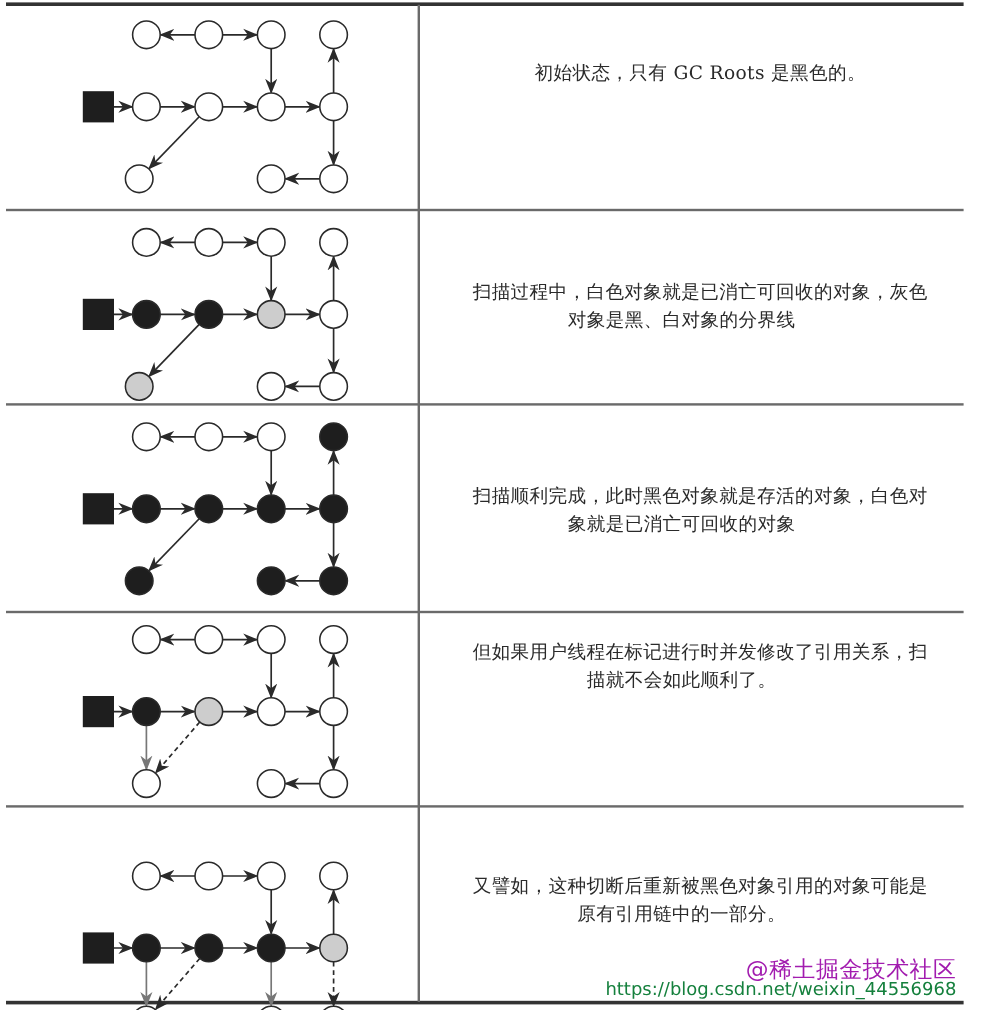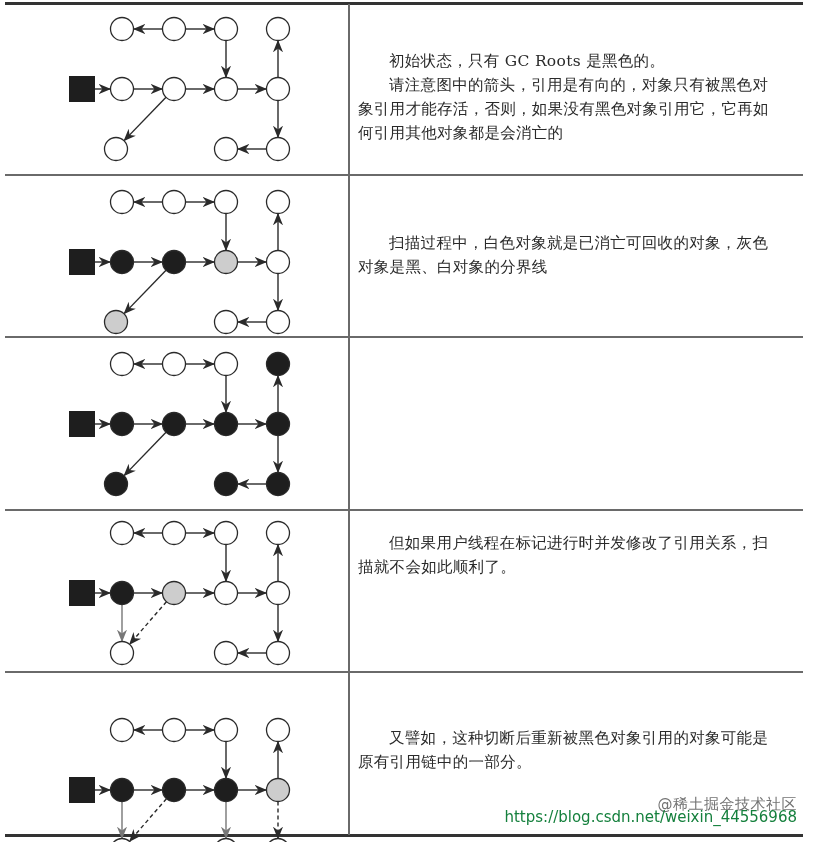--- a/index.html
+++ b/index.html
@@ -1,31 +1,31 @@
 <!DOCTYPE html>
 <html><head>
 <meta charset="utf-8">
 <style>
   html, body { margin: 0; padding: 0; background: #ffffff; }
   body { width: 819px; height: 842px; position: relative; overflow: hidden;
          font-family: "DejaVu Serif", "Liberation Serif", serif; color: #222; }
-  .table { position: absolute; left: 5px; top: 2px; width: 798px; height: 835px; }
+  .table { position: absolute; left: 5px; top: 2px; width: 798px; height: 835px; text-align: center; }
   .hline { position: absolute; left: 0; width: 798px; background: #555; }
   .hline.thick { height: 3px; background: #333; }
   .hline.thin { height: 2px; background: #6a6a6a; }
   .vline { position: absolute; left: 343px; top: 2px; width: 2px; height: 831px; background: #6a6a6a; }
   .row { position: absolute; left: 0; width: 798px; }
   .diagram { position: absolute; left: 0; top: 0; width: 343px; height: 100%; }
   .diagram svg { position: absolute; left: 0; top: 0; }
   .desc { position: absolute; left: 353px; width: 420px; font-size: 15.5px; line-height: 24px;
           letter-spacing: 0.3px; color: #2a2a2a; }
   .desc p { margin: 0; text-indent: 2em; }
   .watermark { position: absolute; right: 22px; top: 795px; text-align: right;
                font-family: "DejaVu Sans", "Liberation Sans", sans-serif; }
-  .wm1 { font-size: 15px; color: #737373; letter-spacing: 0.5px; }
+  .wm1 { font-size: 19px; color: #a21caf; letter-spacing: 0.5px; }
   .wm2 { font-size: 15px; color: #15803d; margin-top: -6px; }
 </style>
 </head>
 <body>
 
 <div class="table">
   <div class="hline thick" style="top:0"></div>
   <div class="hline thin" style="top:172px"></div>
   <div class="hline thin" style="top:334px"></div>
   <div class="hline thin" style="top:507px"></div>
@@ -64,21 +64,20 @@
           <circle cx="169" cy="84" r="11.5" fill="#ffffff" stroke="#2a2a2a" stroke-width="1.3"></circle>
           <circle cx="221" cy="84" r="11.5" fill="#ffffff" stroke="#2a2a2a" stroke-width="1.3"></circle>
           <circle cx="273" cy="84" r="11.5" fill="#ffffff" stroke="#2a2a2a" stroke-width="1.3"></circle>
           <circle cx="111" cy="144" r="11.5" fill="#ffffff" stroke="#2a2a2a" stroke-width="1.3"></circle>
           <circle cx="221" cy="144" r="11.5" fill="#ffffff" stroke="#2a2a2a" stroke-width="1.3"></circle>
           <circle cx="273" cy="144" r="11.5" fill="#ffffff" stroke="#2a2a2a" stroke-width="1.3"></circle>
         </svg>
       </div>
     <div class="desc" style="top:44px">
       <p>初始状态，只有 GC Roots 是黑色的。</p>
-      <p>请注意图中的箭头，引用是有向的，对象只有被黑色对象引用才能存活，否则，如果没有黑色对象引用它，它再如何引用其他对象都是会消亡的</p>
     </div>
   </div>
 
   <div class="row" style="top:174px;height:160px">
     <div class="diagram">
         <svg width="343" height="170">
           <defs>
     <marker id="ah1" viewBox="0 0 10 10" refX="9" refY="5" markerWidth="9" markerHeight="9" orient="auto">
               <path d="M0,1 L10,5 L0,9 L3,5 z" fill="#2a2a2a"></path>
             </marker>
@@ -145,20 +144,23 @@
           <circle cx="273" cy="26" r="11.5" fill="#1e1e1e" stroke="#2a2a2a" stroke-width="1.3"></circle>
           <circle cx="117" cy="86" r="11.5" fill="#1e1e1e" stroke="#2a2a2a" stroke-width="1.3"></circle>
           <circle cx="169" cy="86" r="11.5" fill="#1e1e1e" stroke="#2a2a2a" stroke-width="1.3"></circle>
           <circle cx="221" cy="86" r="11.5" fill="#1e1e1e" stroke="#2a2a2a" stroke-width="1.3"></circle>
           <circle cx="273" cy="86" r="11.5" fill="#1e1e1e" stroke="#2a2a2a" stroke-width="1.3"></circle>
           <circle cx="111" cy="146" r="11.5" fill="#1e1e1e" stroke="#2a2a2a" stroke-width="1.3"></circle>
           <circle cx="221" cy="146" r="11.5" fill="#1e1e1e" stroke="#2a2a2a" stroke-width="1.3"></circle>
           <circle cx="273" cy="146" r="11.5" fill="#1e1e1e" stroke="#2a2a2a" stroke-width="1.3"></circle>
         </svg>
       </div>
+    <div class="desc" style="top:63px">
+      <p>扫描顺利完成，此时黑色对象就是存活的对象，白色对象就是已消亡可回收的对象</p>
+    </div>
   </div>
 
   <div class="row" style="top:509px;height:131px">
     <div class="diagram">
         <svg width="343" height="170">
           <defs>
     <marker id="ah3" viewBox="0 0 10 10" refX="9" refY="5" markerWidth="9" markerHeight="9" orient="auto">
               <path d="M0,1 L10,5 L0,9 L3,5 z" fill="#2a2a2a"></path>
             </marker>
     <marker id="ag3" viewBox="0 0 10 10" refX="9" refY="5" markerWidth="9" markerHeight="9" orient="auto">

